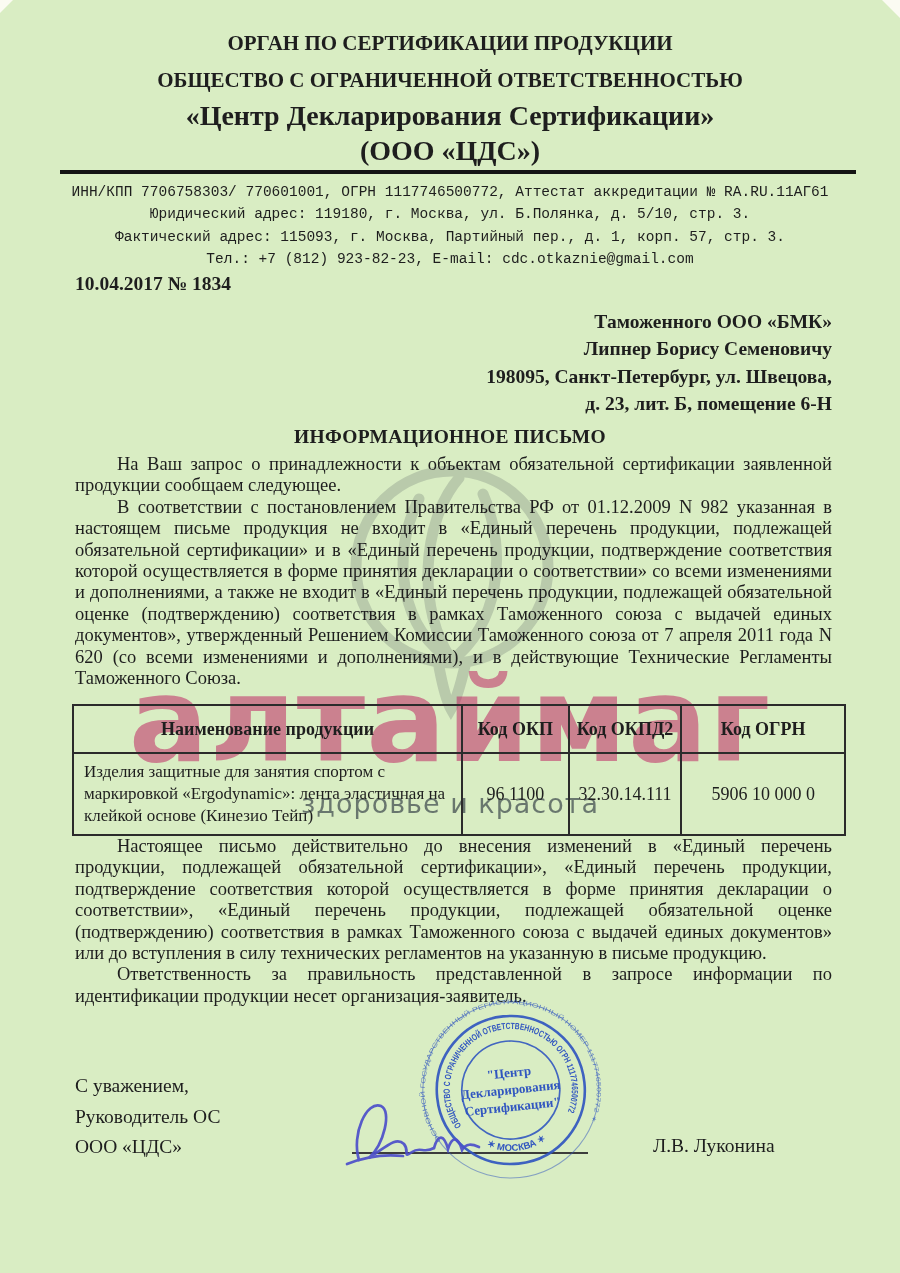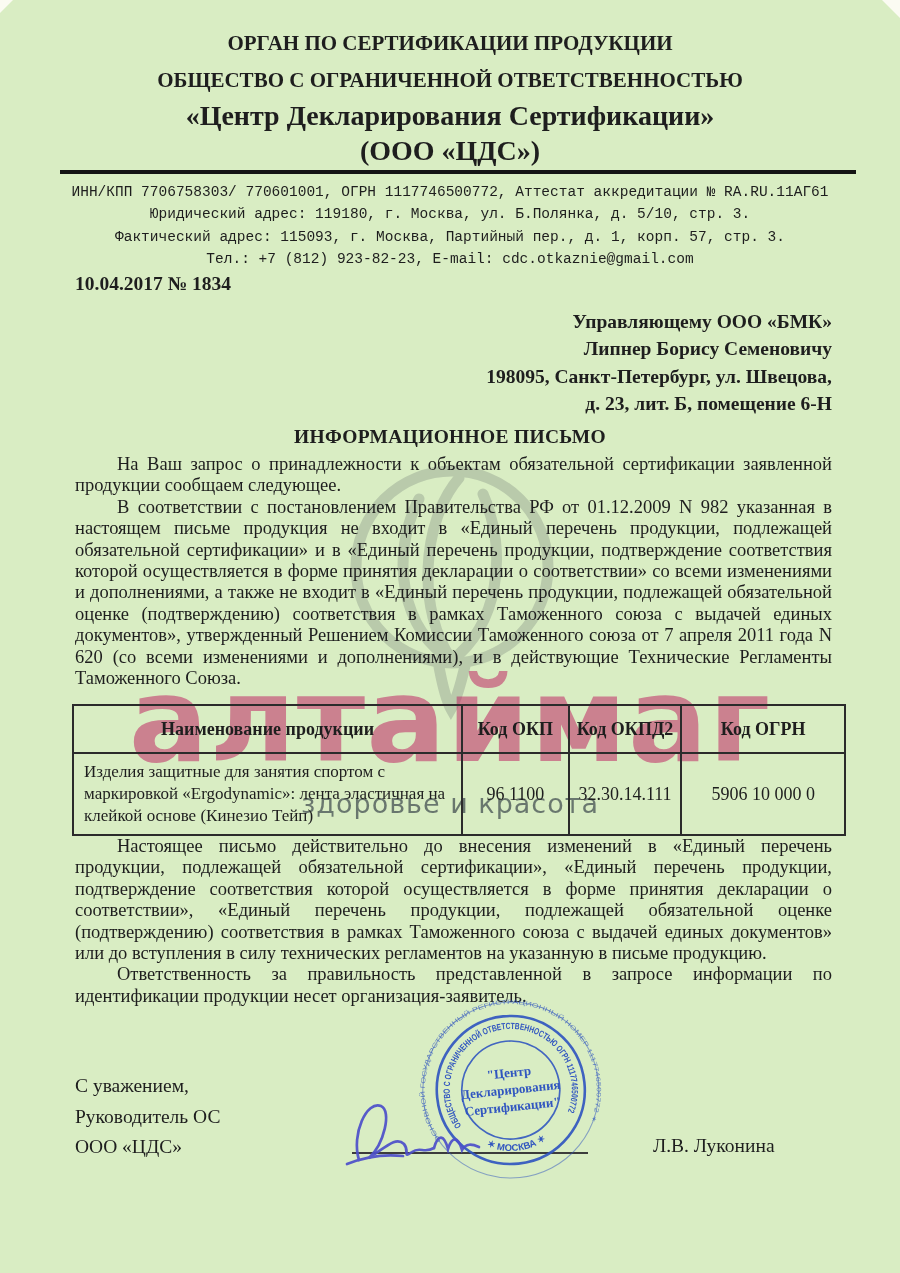--- a/index.html
+++ b/index.html
@@ -97,21 +97,21 @@
     <div class="contacts">
       <div>ИНН/КПП  7706758303/ 770601001, ОГРН 1117746500772, Аттестат аккредитации № RA.RU.11АГ61</div>
       <div>Юридический адрес: 119180, г. Москва, ул. Б.Полянка, д. 5/10, стр. 3.</div>
       <div>Фактический адрес: 115093, г. Москва, Партийный пер., д. 1, корп. 57, стр. 3.</div>
       <div>Тел.: +7 (812) 923-82-23, E-mail: cdc.otkaznie@gmail.com</div>
     </div>
 
     <div class="refline">10.04.2017 № 1834</div>
 
     <div class="recipient">
-      <div>Управляющему ООО  «БМК»</div>
+      <div>Таможенного ООО  «БМК»</div>
       <div>Липнер Борису Семеновичу</div>
       <div>198095, Санкт-Петербург, ул. Швецова,</div>
       <div>д. 23, лит. Б, помещение 6-Н</div>
     </div>
 
     <div class="title">ИНФОРМАЦИОННОЕ ПИСЬМО</div>
 
     <div class="body1">
       <p class="para">На Ваш запрос о принадлежности к объектам обязательной сертификации заявленной продукции сообщаем следующее.</p>
       <p class="para">В соответствии с постановлением Правительства РФ от 01.12.2009 N 982 указанная в настоящем письме продукция не входит в «Единый перечень продукции, подлежащей обязательной сертификации» и в «Единый перечень продукции, подтверждение соответствия которой осуществляется в форме принятия декларации о соответствии» со всеми изменениями и дополнениями, а также не входит в «Единый перечень продукции, подлежащей обязательной оценке (подтверждению) соответствия в рамках Таможенного союза с выдачей единых документов», утвержденный Решением Комиссии Таможенного союза от 7 апреля 2011 года N 620 (со всеми изменениями и дополнениями), и в действующие Технические Регламенты Таможенного Союза.</p>

